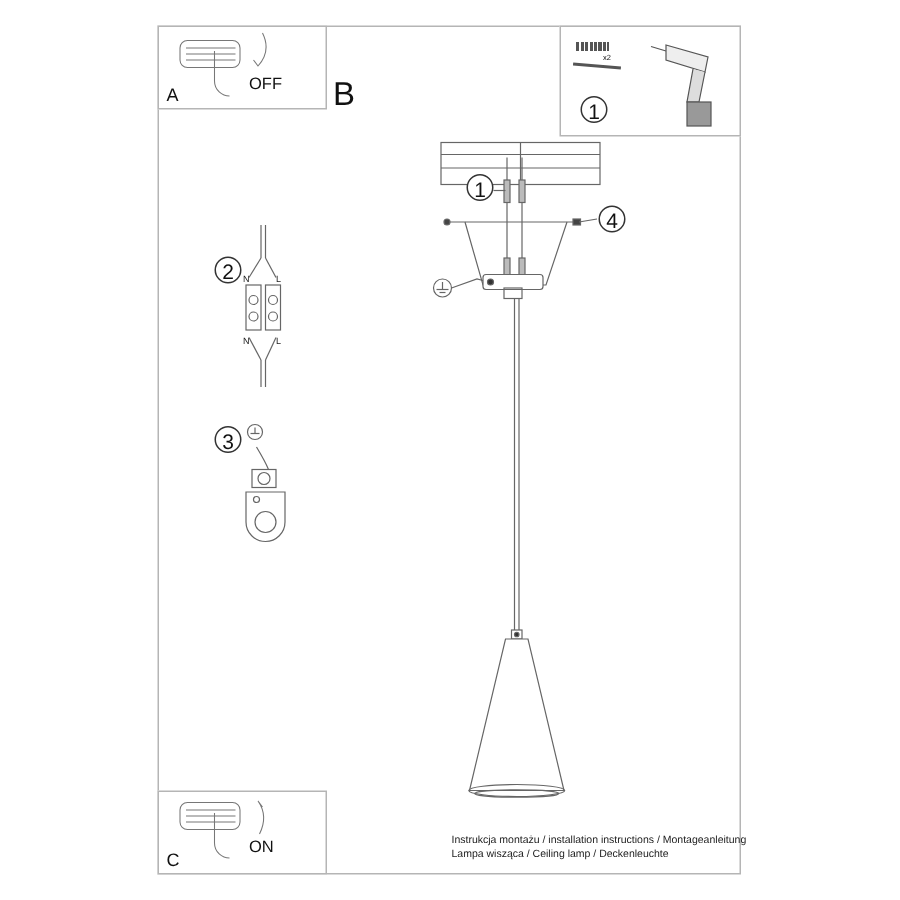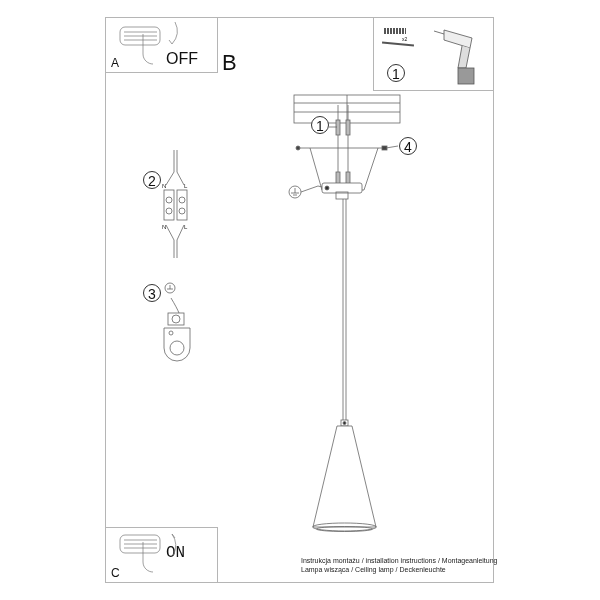--- a/index.html
+++ b/index.html
@@ -4,21 +4,21 @@
 <style>
   html,body{margin:0;padding:0;background:#fff;}
   body{width:600px;height:600px;position:relative;overflow:hidden;font-family:"Liberation Sans",sans-serif;color:#111;}
   .frame{position:absolute;left:105px;top:17px;width:389px;height:566px;border:1px solid #b5b5b5;box-sizing:border-box;}
   .panel{position:absolute;border:1px solid #b5b5b5;box-sizing:border-box;background:#fff;}
   .panel-a{left:105px;top:17px;width:113px;height:56px;}
   .panel-c{left:105px;top:527px;width:113px;height:56px;}
   .panel-1{left:373px;top:17px;width:121px;height:74px;}
   .letter{position:absolute;font-size:12px;}
   .big-letter{position:absolute;left:222px;top:50px;font-size:22px;}
-  .sw-label{position:absolute;font-size:16px;}
+  .sw-label{position:absolute;font-size:11px;}
   .circle-num{position:absolute;width:18px;height:18px;border:1px solid #333;border-radius:50%;font-size:14px;line-height:18px;text-align:center;box-sizing:border-box;background:#fff;}
   .caption{position:absolute;left:301px;top:556px;font-size:7px;line-height:9px;color:#222;white-space:nowrap;}
   svg{position:absolute;left:0;top:0;}
 </style>
 </head>
 <body>
 
 <div class="frame"></div>
 
 <svg width="600" height="600" viewBox="0 0 600 600">
@@ -152,21 +152,21 @@
   </svg>
 </div>
 
 <span class="circle-num" style="left:311px;top:116px;">1</span>
 <span class="circle-num" style="left:399px;top:137px;">4</span>
 <span class="circle-num" style="left:143px;top:171px;">2</span>
 <span class="circle-num" style="left:143px;top:284px;">3</span>
 
 <div class="panel panel-c">
   <span class="letter" style="left:5px;top:38px;">C</span>
-  <span class="sw-label" style="left:60px;top:16px;font-family:Liberation Mono, monospace;">ON</span>
+  <span class="sw-label" style="left:60px;top:31px;">ON</span>
 </div>
 <svg width="600" height="600" viewBox="0 0 600 600" style="pointer-events:none">
   <g fill="none" stroke="#777" stroke-width="0.7">
     <rect x="120" y="535" width="40" height="18" rx="5"></rect>
     <line x1="124" y1="540" x2="157" y2="540"></line>
     <line x1="124" y1="544" x2="157" y2="544"></line>
     <line x1="124" y1="548" x2="157" y2="548"></line>
     <path d="M143 542 v20 c0 6 5 10 10 10"></path>
     <path d="M173 556 q6 -12 -1 -22 l3 4"></path>
   </g>

